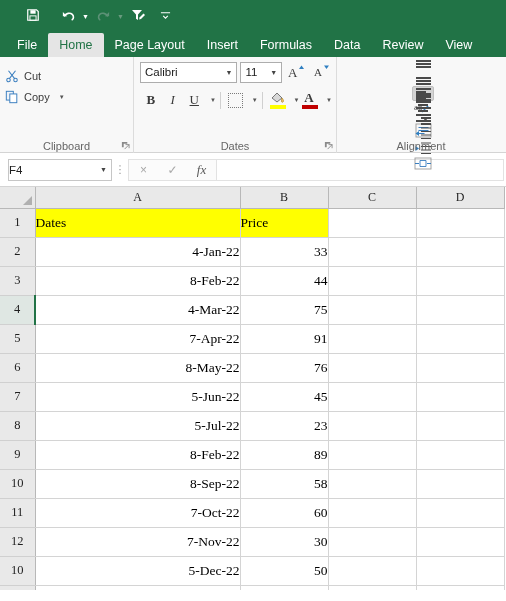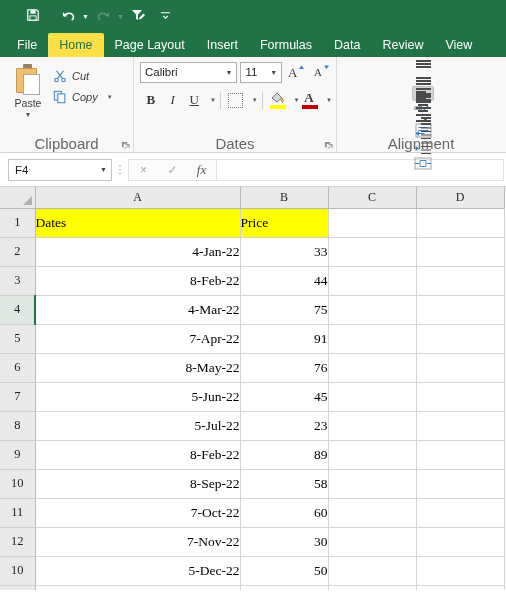--- a/index.html
+++ b/index.html
@@ -50,21 +50,21 @@
     padding-left: 6px;
     font-size: 12.5px;
   }
   .tab {
     color: #ffffff;
     padding: 5px 11px 6px 11px;
     height: 24px;
     white-space: nowrap;
   }
   .tab.active {
-    background: #fde047;
+    background: #e5e5e5;
     color: #217346;
     border-radius: 2px 2px 0 0;
   }
 
   
   #ribbon {
     height: 96px;
     background: #f8f8f8;
     border-bottom: 1px solid #d4d4d4;
     display: flex;
@@ -75,21 +75,21 @@
     height: 96px;
     border-right: 1px solid #dcdcdc;
     padding: 3px 4px 0 4px;
     display: flex;
     flex-direction: column;
   }
   .rgroup-label {
     position: absolute;
     bottom: 1px; left: 0; right: 0;
     text-align: center;
-    font-size: 15px;
+    font-size: 11px;
     color: #666666;
   }
   .rgroup-dialog {
     position: absolute;
     bottom: 3px; right: 3px;
     width: 9px; height: 9px;
     color: #888888; font-size: 9px; line-height: 9px;
   }
   .rgroup-content { display: flex; flex: 1; padding-top: 2px; }
 
@@ -123,21 +123,20 @@
   }
   #paste-label { font-size: 10.5px; color: #3b3b3b; margin-top: 1px; }
   #paste-caret { font-size: 7px; color: #555555; margin-top: 2px; }
 
   .clip-items { flex: 1; padding-top: 3px; }
   .clip-row {
     display: flex; align-items: center;
     height: 21px;
     font-size: 11px; color: #3b3b3b;
     gap: 4px;
-    font-style: italic;
   }
   .clip-ico { width: 16px; height: 16px; display: flex; align-items: center; justify-content: center; }
   .mini-caret { font-size: 6px; color: #555555; margin-left: 5px; }
 
   
   #grp-font { width: 203px; }
   .font-row1 { display: flex; align-items: center; gap: 3px; height: 24px; }
   .combo {
     height: 21px;
     border: 1px solid #adadad;
@@ -187,21 +186,20 @@
     display: flex; align-items: center;
     padding: 0 2px;
   }
   #name-box {
     width: 104px; height: 22px;
     margin-left: 6px;
     border: 1px solid #c6c6c6;
     background: #ffffff;
     display: flex; align-items: center;
     font-size: 11.5px; color: #202020;
-    padding-left: 6px;
   }
   #name-box .val { flex: 1; }
   #name-box .cbcaret { font-size: 7px; color: #444444; padding-right: 4px; }
   #fb-dots { width: 16px; text-align: center; color: #9a9a9a; font-size: 11px; }
   #fb-btns {
     display: flex; align-items: center;
     height: 22px;
     border: 1px solid #e2e2e2;
     border-right: none;
     background: #fbfbfb;
@@ -330,29 +328,20 @@
   <div class="tab">Formulas</div>
   <div class="tab">Data</div>
   <div class="tab">Review</div>
   <div class="tab">View</div>
 </div>
 
 <div id="ribbon">
 
   <div class="rgroup" id="grp-clipboard">
     <div class="rgroup-content">
-      <div id="paste-col">
-        <div id="paste-icon">
-          <div class="clip"></div>
-            <div class="board"></div>
-            <div class="sheet"></div>
-        </div>
-        <div id="paste-label">Paste</div>
-        <div id="paste-caret">▼</div>
-      </div>
       <div class="clip-items">
         <div class="clip-row">
           <span class="clip-ico">
             <svg width="14" height="14" viewBox="0 0 16 16">
                 <path d="M4 2l7 9M12 2L5 11" stroke="#3a7ebf" stroke-width="1.2" fill="none"></path>
                 <circle cx="4" cy="12.6" r="2" fill="none" stroke="#3a7ebf" stroke-width="1.2"></circle>
                 <circle cx="12" cy="12.6" r="2" fill="none" stroke="#3a7ebf" stroke-width="1.2"></circle>
               </svg>
           </span>
           <span>Cut</span>

